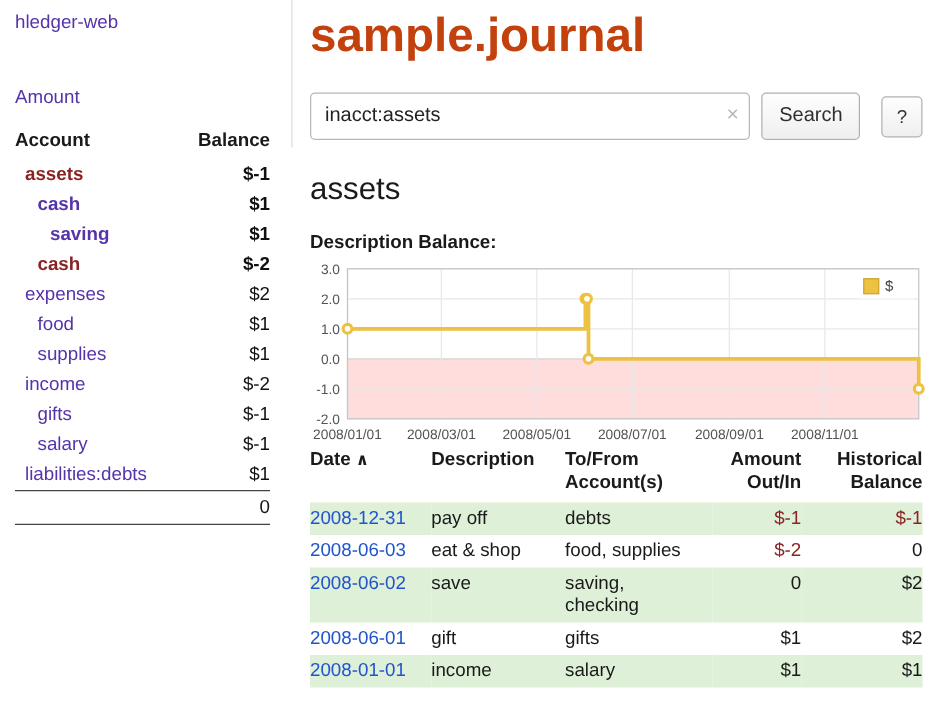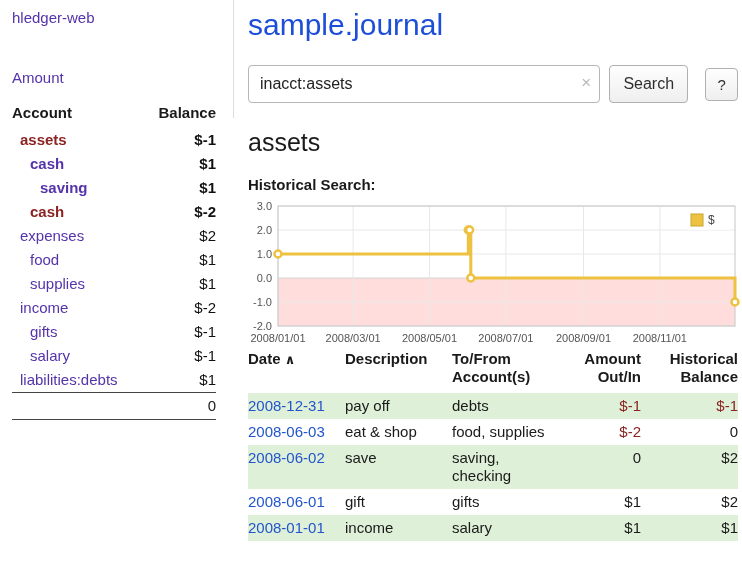--- a/index.html
+++ b/index.html
@@ -23,21 +23,21 @@
 td.acct-bal{text-align:right;color:#111}
 .b{font-weight:bold}
 .name-purple{color:var(--purple);text-decoration:none}
 .name-negative{color:var(--negative);text-decoration:none}
 .bal-negative{color:var(--negative)}
 .bal-soft_negative{color:var(--soft-negative)}
 tr.total-row td{border-top:1px solid #444;border-bottom:1px solid #444;text-align:right;padding:3px 0}
 
 
 .main{position:absolute;left:248px;top:0;width:490px}
-.page-title{font-size:30px;font-weight:400;color:#1d4ed8;margin-top:8px}
+.page-title{font-size:38px;font-weight:700;color:#c2410c;margin-top:8px}
 .search-row{display:flex;align-items:center;margin-top:23px}
 .search-box{position:relative;width:356px;height:38px}
 .search-box input{width:100%;height:100%;border:1px solid #b6b6b6;border-radius:4px;font-family:inherit;font-size:16px;color:#222;padding:0 30px 0 11px;outline:none}
 .clear-icon{position:absolute;right:9px;top:8px;font-size:17px;color:#b9b9b9;cursor:pointer}
 .btn{font-family:inherit;color:#2f2f2f;border:1px solid #b0b0b0;border-radius:4px;background:linear-gradient(#fefefe,#efefef);cursor:pointer}
 .search-btn{margin-left:9px;width:80px;height:38px;font-size:16px}
 .help-btn{margin-left:17px;width:33px;height:33px;font-size:15px}
 .account-heading{font-size:25px;font-weight:400;margin-top:25px}
 .chart-heading{font-size:15px;font-weight:bold;margin-top:19px}
 #balance-chart{display:block;margin-top:7px}
@@ -130,21 +130,21 @@
   <div class="search-row">
     <div class="search-box">
       <input type="text" value="inacct:assets" style="">
       <span class="clear-icon">×</span>
     </div>
     <button class="btn search-btn">Search</button>
     <button class="btn help-btn">?</button>
   </div>
 
   <h2 class="account-heading">assets</h2>
-  <div class="chart-heading">Historical Search:</div>
+  <div class="chart-heading">Description Balance:</div>
 
   <svg id="balance-chart" width="492" height="148">
       <rect x="30" y="78" width="457" height="48" fill="#ffdddd"></rect>
       <line x1="30" y1="6" x2="487" y2="6" stroke="#e8e8e8"></line>
       <line x1="30" y1="30" x2="487" y2="30" stroke="#e8e8e8"></line>
       <line x1="30" y1="54" x2="487" y2="54" stroke="#e8e8e8"></line>
       <line x1="30" y1="78" x2="487" y2="78" stroke="#d4d4d4"></line>
       <line x1="30" y1="102" x2="487" y2="102" stroke="#e8e8e8"></line>
       <line x1="30" y1="126" x2="487" y2="126" stroke="#e8e8e8"></line>
       <line x1="30" y1="6" x2="30" y2="126" stroke="#e8e8e8"></line>

